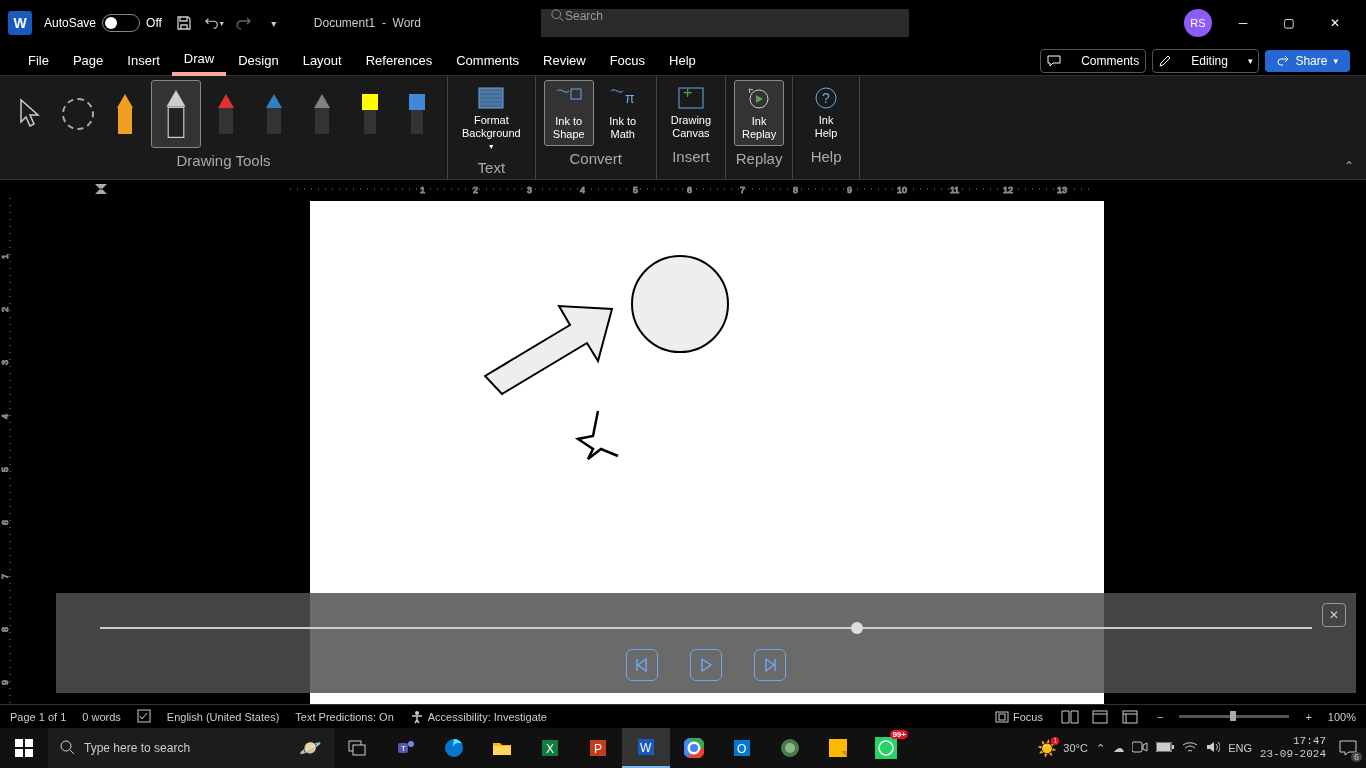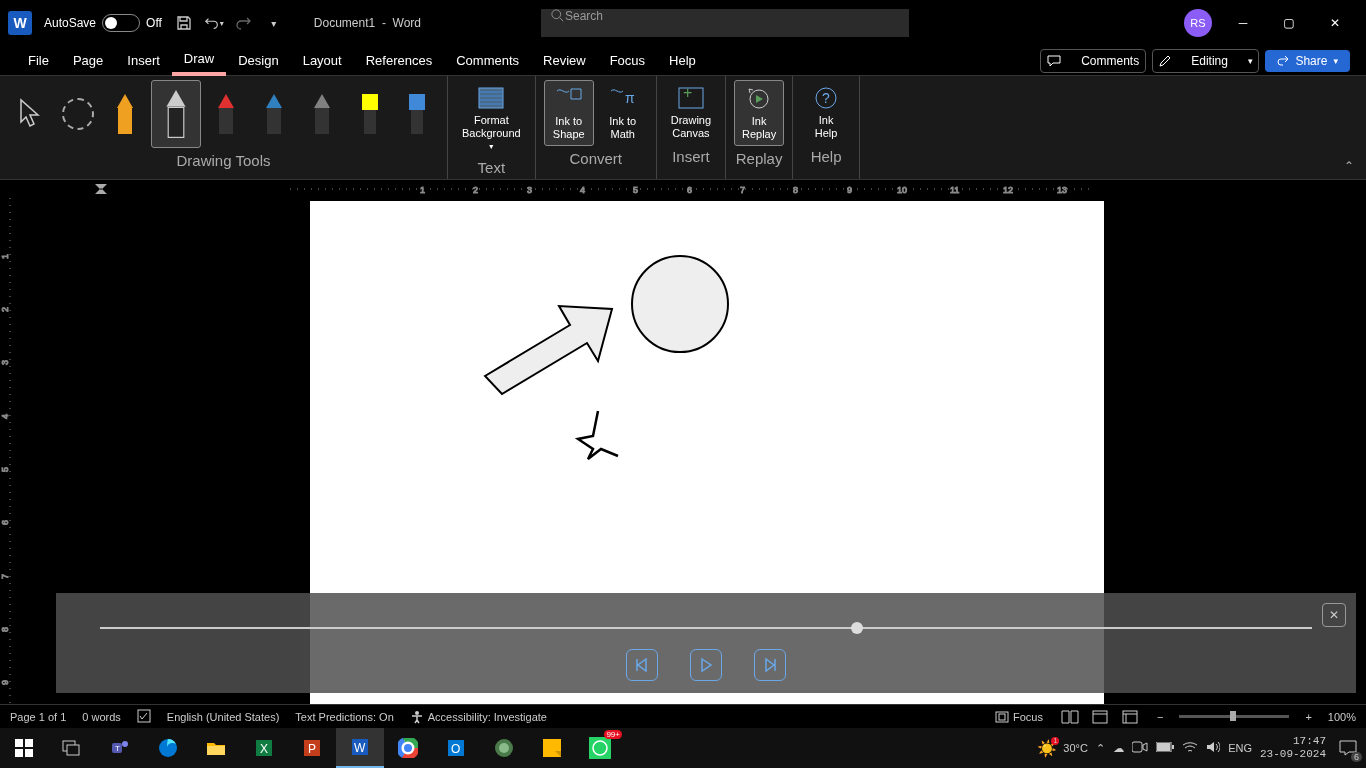--- a/index.html
+++ b/index.html
@@ -456,20 +456,29 @@
 
 <div class="taskbar">
   <div class="start-btn">
       <svg width="18" height="18" viewBox="0 0 18 18">
         <rect x="0" y="0" width="8" height="8" fill="#fff"></rect>
         <rect x="10" y="0" width="8" height="8" fill="#fff"></rect>
         <rect x="0" y="10" width="8" height="8" fill="#fff"></rect>
         <rect x="10" y="10" width="8" height="8" fill="#fff"></rect>
       </svg>
     </div>
+  <div class="search-tb">
+    <svg width="16" height="16" viewBox="0 0 16 16">
+        <circle cx="6" cy="6" r="5" fill="none" stroke="#ccc"></circle>
+        <path stroke="#ccc" d="M10 10l4 4"></path>
+      </svg>
+    <span>Type here to search</span>
+    <div style="flex:1;"></div>
+    <span style="font-size:18px;">🪐</span>
+  </div>
   <div class="tb-icons">
     <div class="tb-icon">
         <svg width="20" height="16" viewBox="0 0 20 16">
           <rect x="1" y="1" width="12" height="10" fill="none" stroke="#ccc"></rect>
           <rect x="5" y="5" width="12" height="10" fill="#111" stroke="#ccc"></rect>
         </svg>
       </div>
     <div class="tb-icon">
         <svg width="20" height="20" viewBox="0 0 20 20">
           <rect x="2" y="5" width="10" height="10" rx="2" fill="#5558af"></rect>
@@ -532,21 +541,21 @@
         <svg width="18" height="18" viewBox="0 0 18 18">
           <rect width="18" height="18" fill="#ffb900"></rect>
           <path fill="#cc9200" d="M12 12h6v6z"></path>
         </svg>
       </div>
     <div class="tb-icon" style="position:relative;">
         <svg width="22" height="22" viewBox="0 0 22 22">
           <rect width="22" height="22" fill="#25d366"></rect>
           <circle cx="11" cy="11" r="7" fill="none" stroke="#fff" stroke-width="1.5"></circle>
         </svg>
-        <div style="position:absolute;top:2px;right:2px;background:#e81123;color:#fff;font-size:8px;border-radius:6px;padding:0 2px;">99+</div>
+        <div style="position:absolute;top:2px;right:2px;background:#e81123;color:#fff;font-size:8px;border-radius:6px;padding:0 2px;font-weight:bold;">99+</div>
       </div>
   </div>
   <div class="tb-spacer"></div>
   <div class="systray">
     <div class="weather">
       <span style="position:relative;"><span style="font-size:16px;">☀️</span><span style="position:absolute;top:-2px;right:-2px;width:8px;height:8px;background:#e81123;border-radius:50%;font-size:7px;text-align:center;">1</span></span>
       <span>30°C</span>
     </div>
     <span>⌃</span>
     <span>☁</span>

